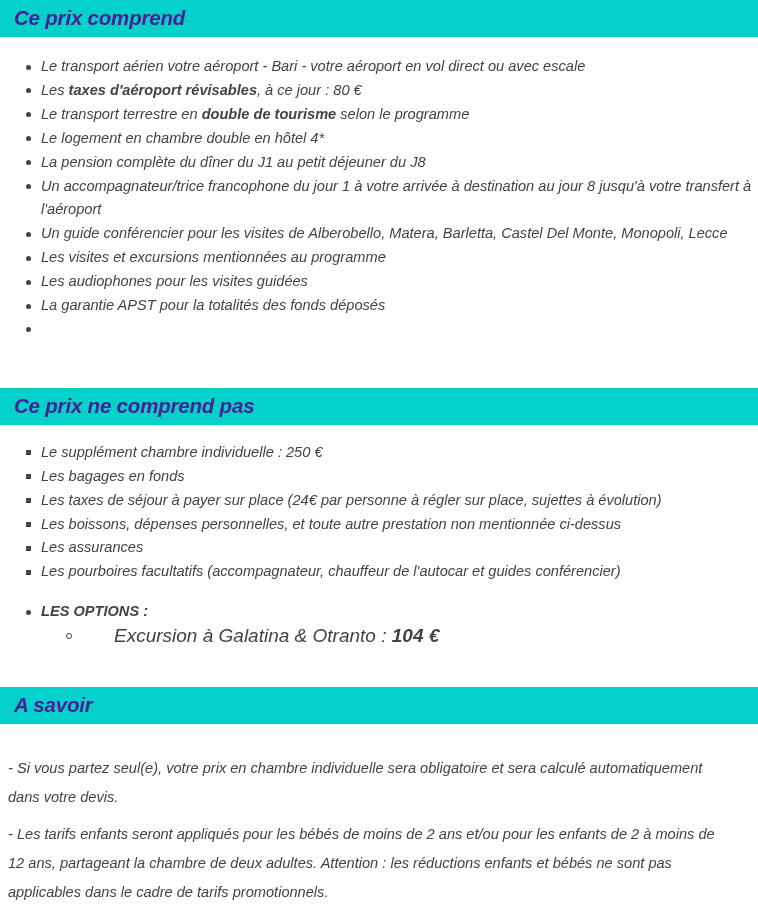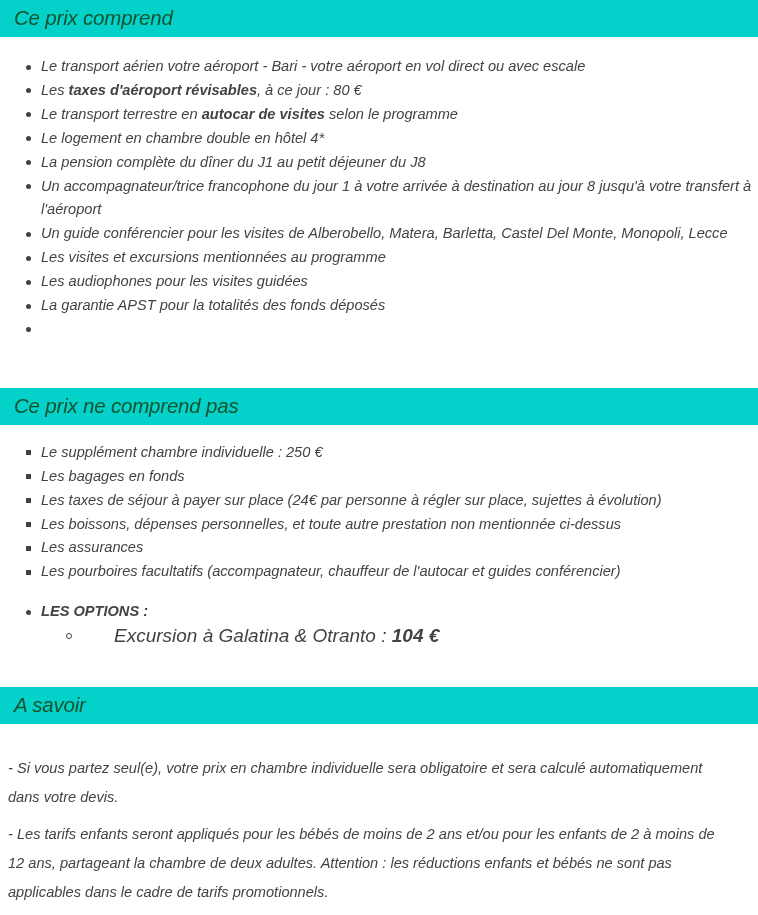--- a/index.html
+++ b/index.html
@@ -28,24 +28,24 @@
   .section-header {
     width: 100%;
     box-sizing: border-box;
     background: #04d1c9;
     height: 37px;
     display: flex;
     align-items: center;
     padding: 0 0 0 14px;
   }
   .section-header .section-title {
-    color: #14532d;
+    color: #4c1d95;
     font-family: "Liberation Sans", sans-serif;
     font-style: italic;
-    font-weight: normal;
+    font-weight: bold;
     font-size: 20.5px;
     letter-spacing: -0.2px;
     line-height: 1;
     white-space: nowrap;
   }
 
   
   .section-body {
     padding: 0;
   }
@@ -136,21 +136,21 @@
 
   <div class="section-header">
     <span class="section-title">Ce prix comprend</span>
   </div>
   <div class="gap-after-header-1"></div>
 
   <div class="section-body">
     <ul class="bullets disc" id="list-included">
         <li>Le transport aérien votre aéroport - Bari - votre aéroport en vol direct ou avec escale</li>
         <li>Les <b>taxes d'aéroport révisables</b>, à ce jour : 80 €</li>
-        <li>Le transport terrestre en <b>autocar de visites</b> selon le programme</li>
+        <li>Le transport terrestre en <b>double de tourisme</b> selon le programme</li>
         <li>Le logement en chambre double en hôtel 4*</li>
         <li>La pension complète du dîner du J1 au petit déjeuner du J8</li>
         <li>Un accompagnateur/trice francophone du jour 1 à votre arrivée à destination au jour 8 jusqu'à votre transfert à l'aéroport</li>
         <li>Un guide conférencier pour les visites de Alberobello, Matera, Barletta, Castel Del Monte, Monopoli, Lecce</li>
         <li>Les visites et excursions mentionnées au programme</li>
         <li>Les audiophones pour les visites guidées</li>
         <li>La garantie APST pour la totalités des fonds déposés</li>
         <li class="empty-item"></li>
       </ul>
   </div>

